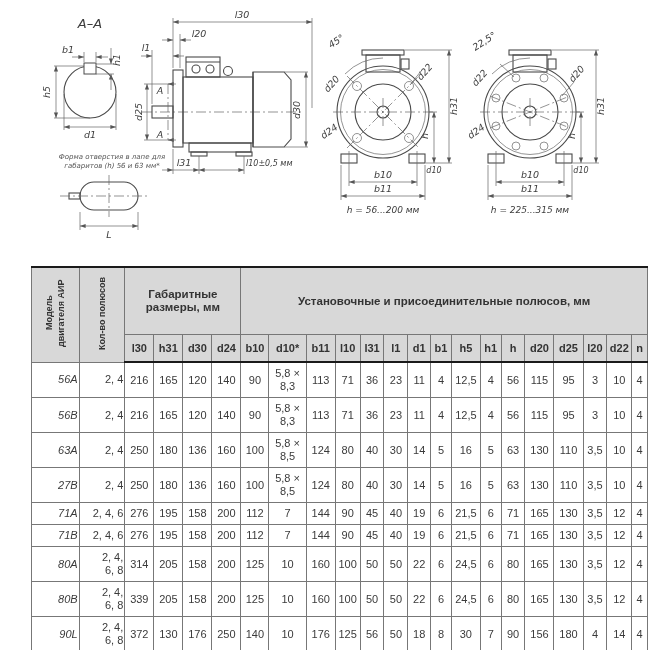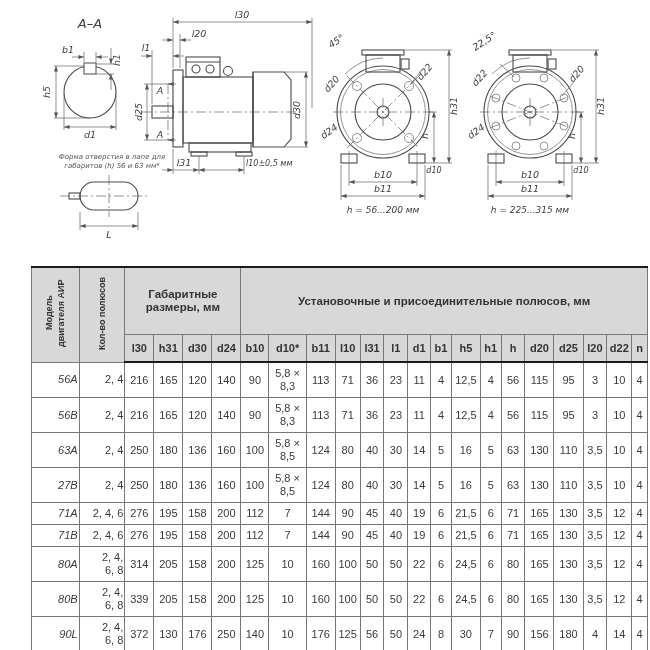--- a/index.html
+++ b/index.html
@@ -492,21 +492,21 @@
           <td>372</td>
           <td>130</td>
           <td>176</td>
           <td>250</td>
           <td>140</td>
           <td>10</td>
           <td>176</td>
           <td>125</td>
           <td>56</td>
           <td>50</td>
-          <td>24</td>
+          <td>18</td>
           <td>8</td>
           <td>30</td>
           <td>7</td>
           <td>90</td>
           <td>156</td>
           <td>180</td>
           <td>4</td>
           <td>14</td>
           <td>4</td>
         </tr>

